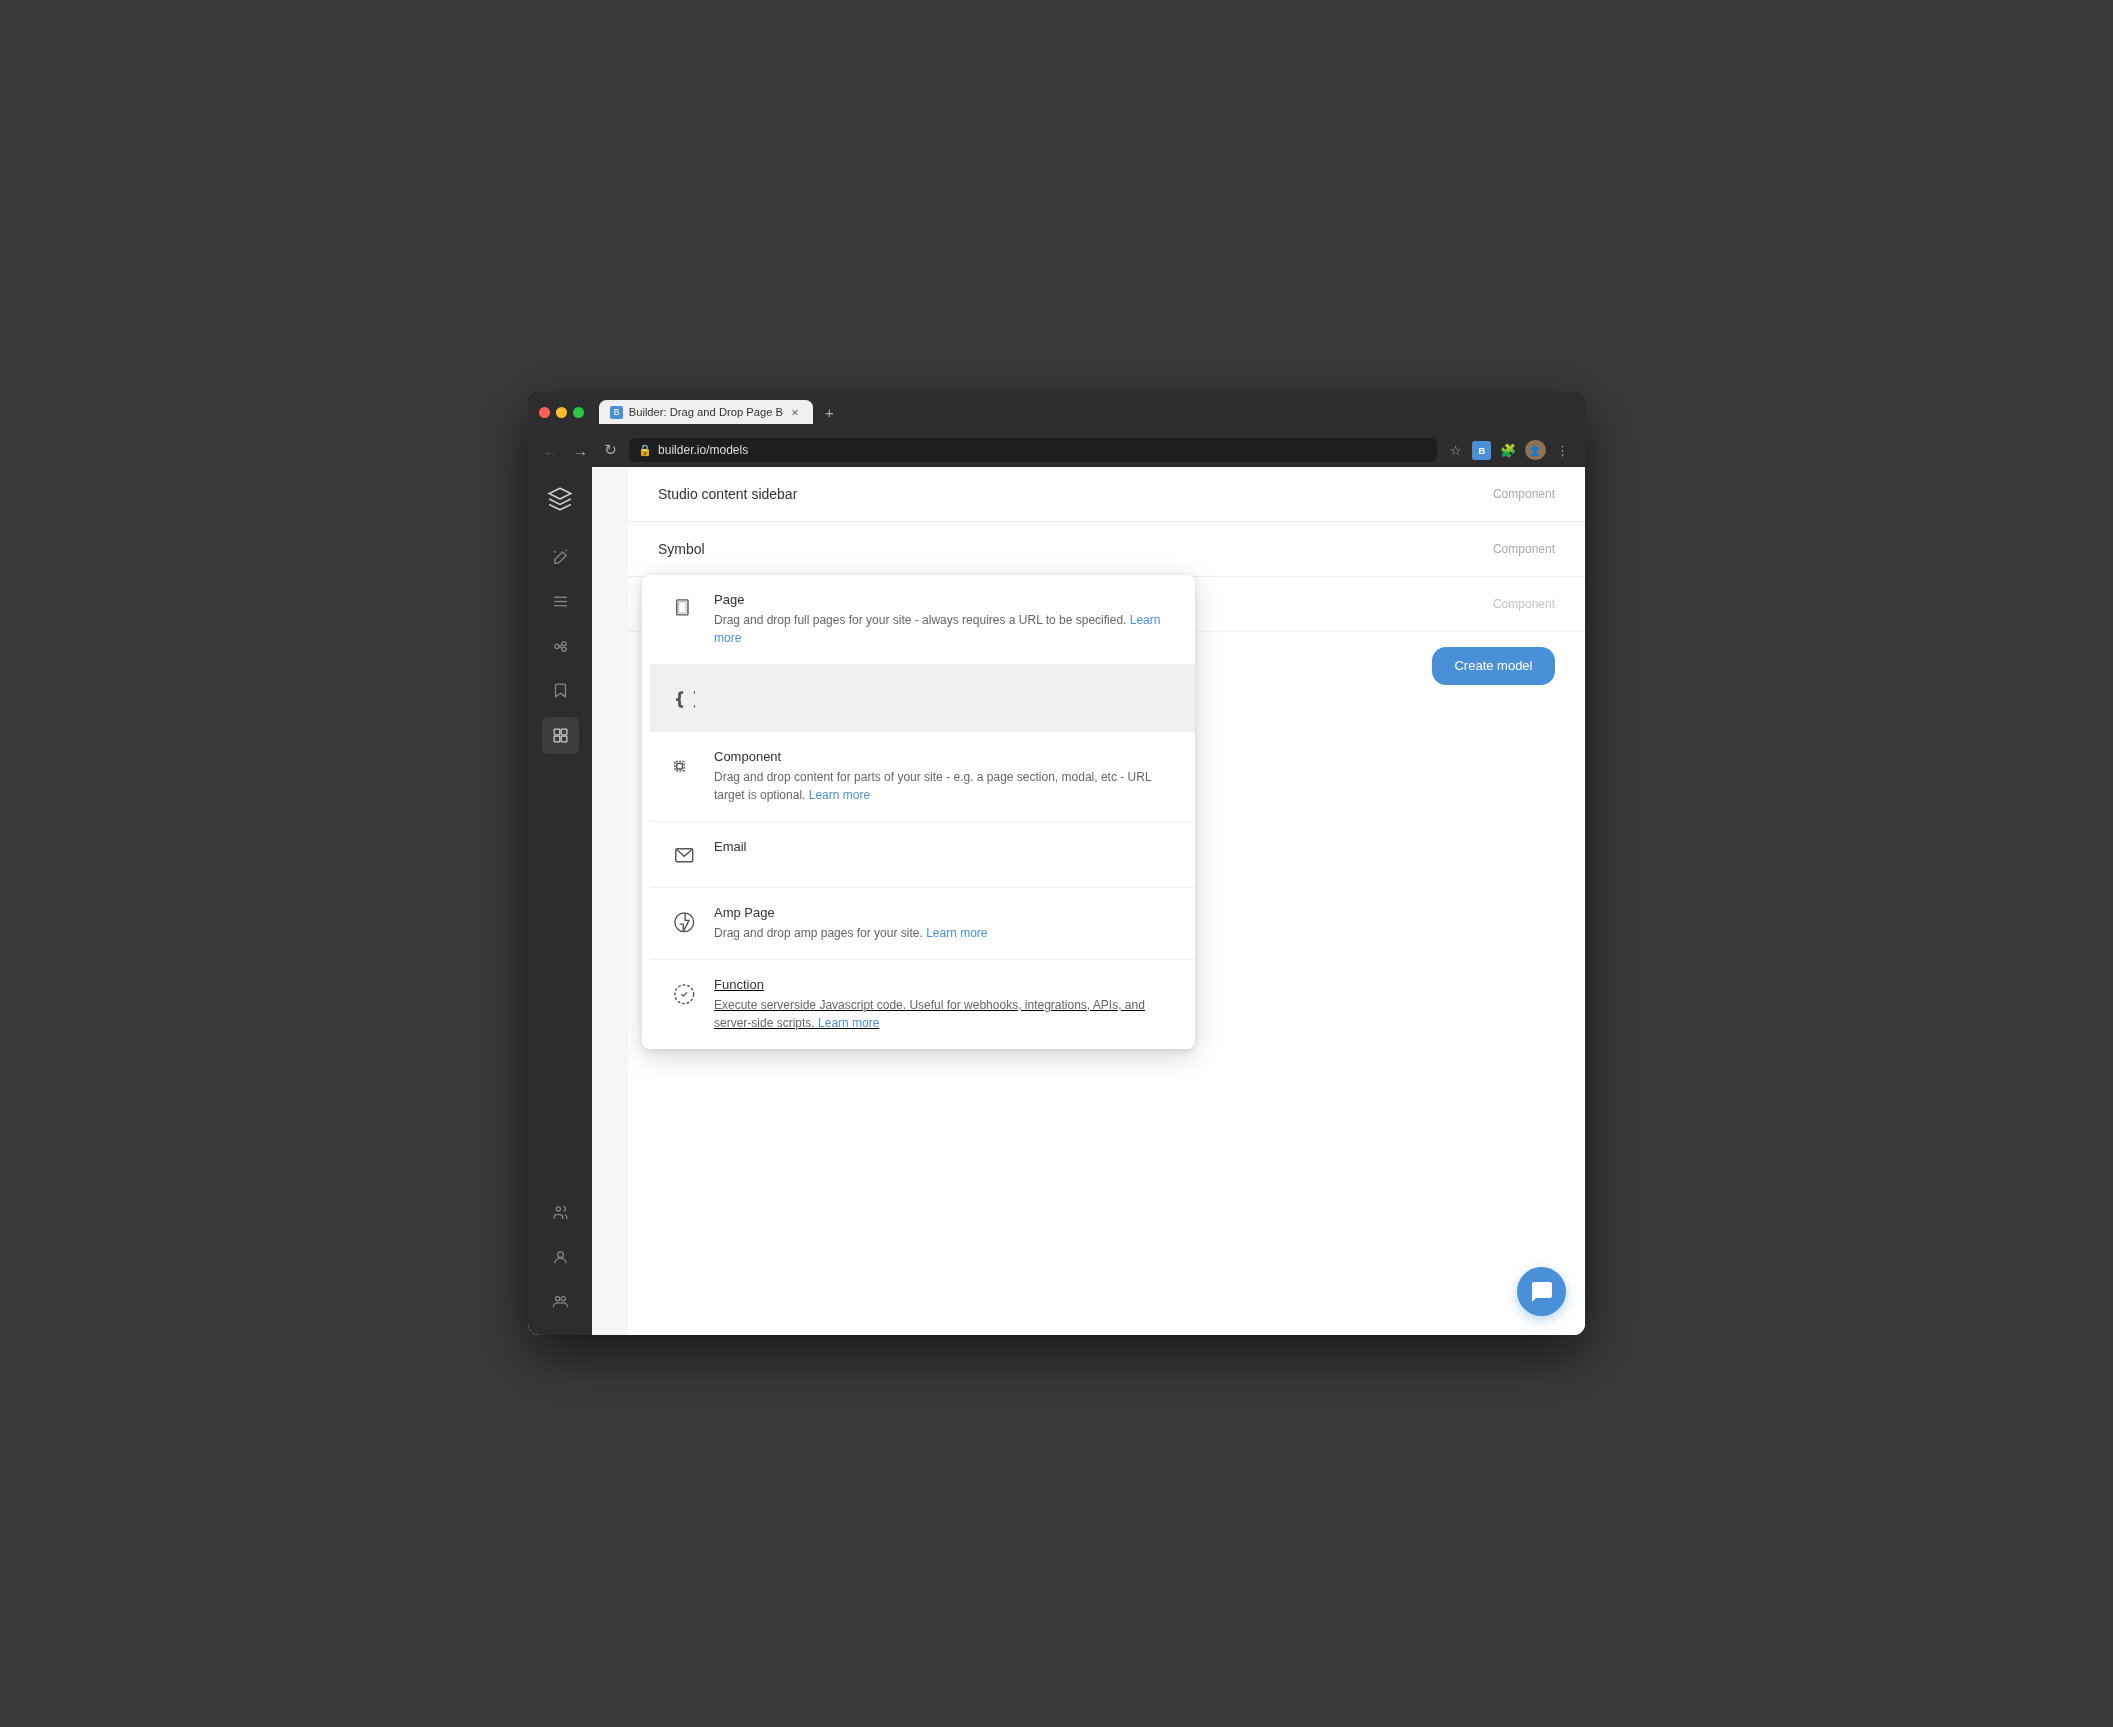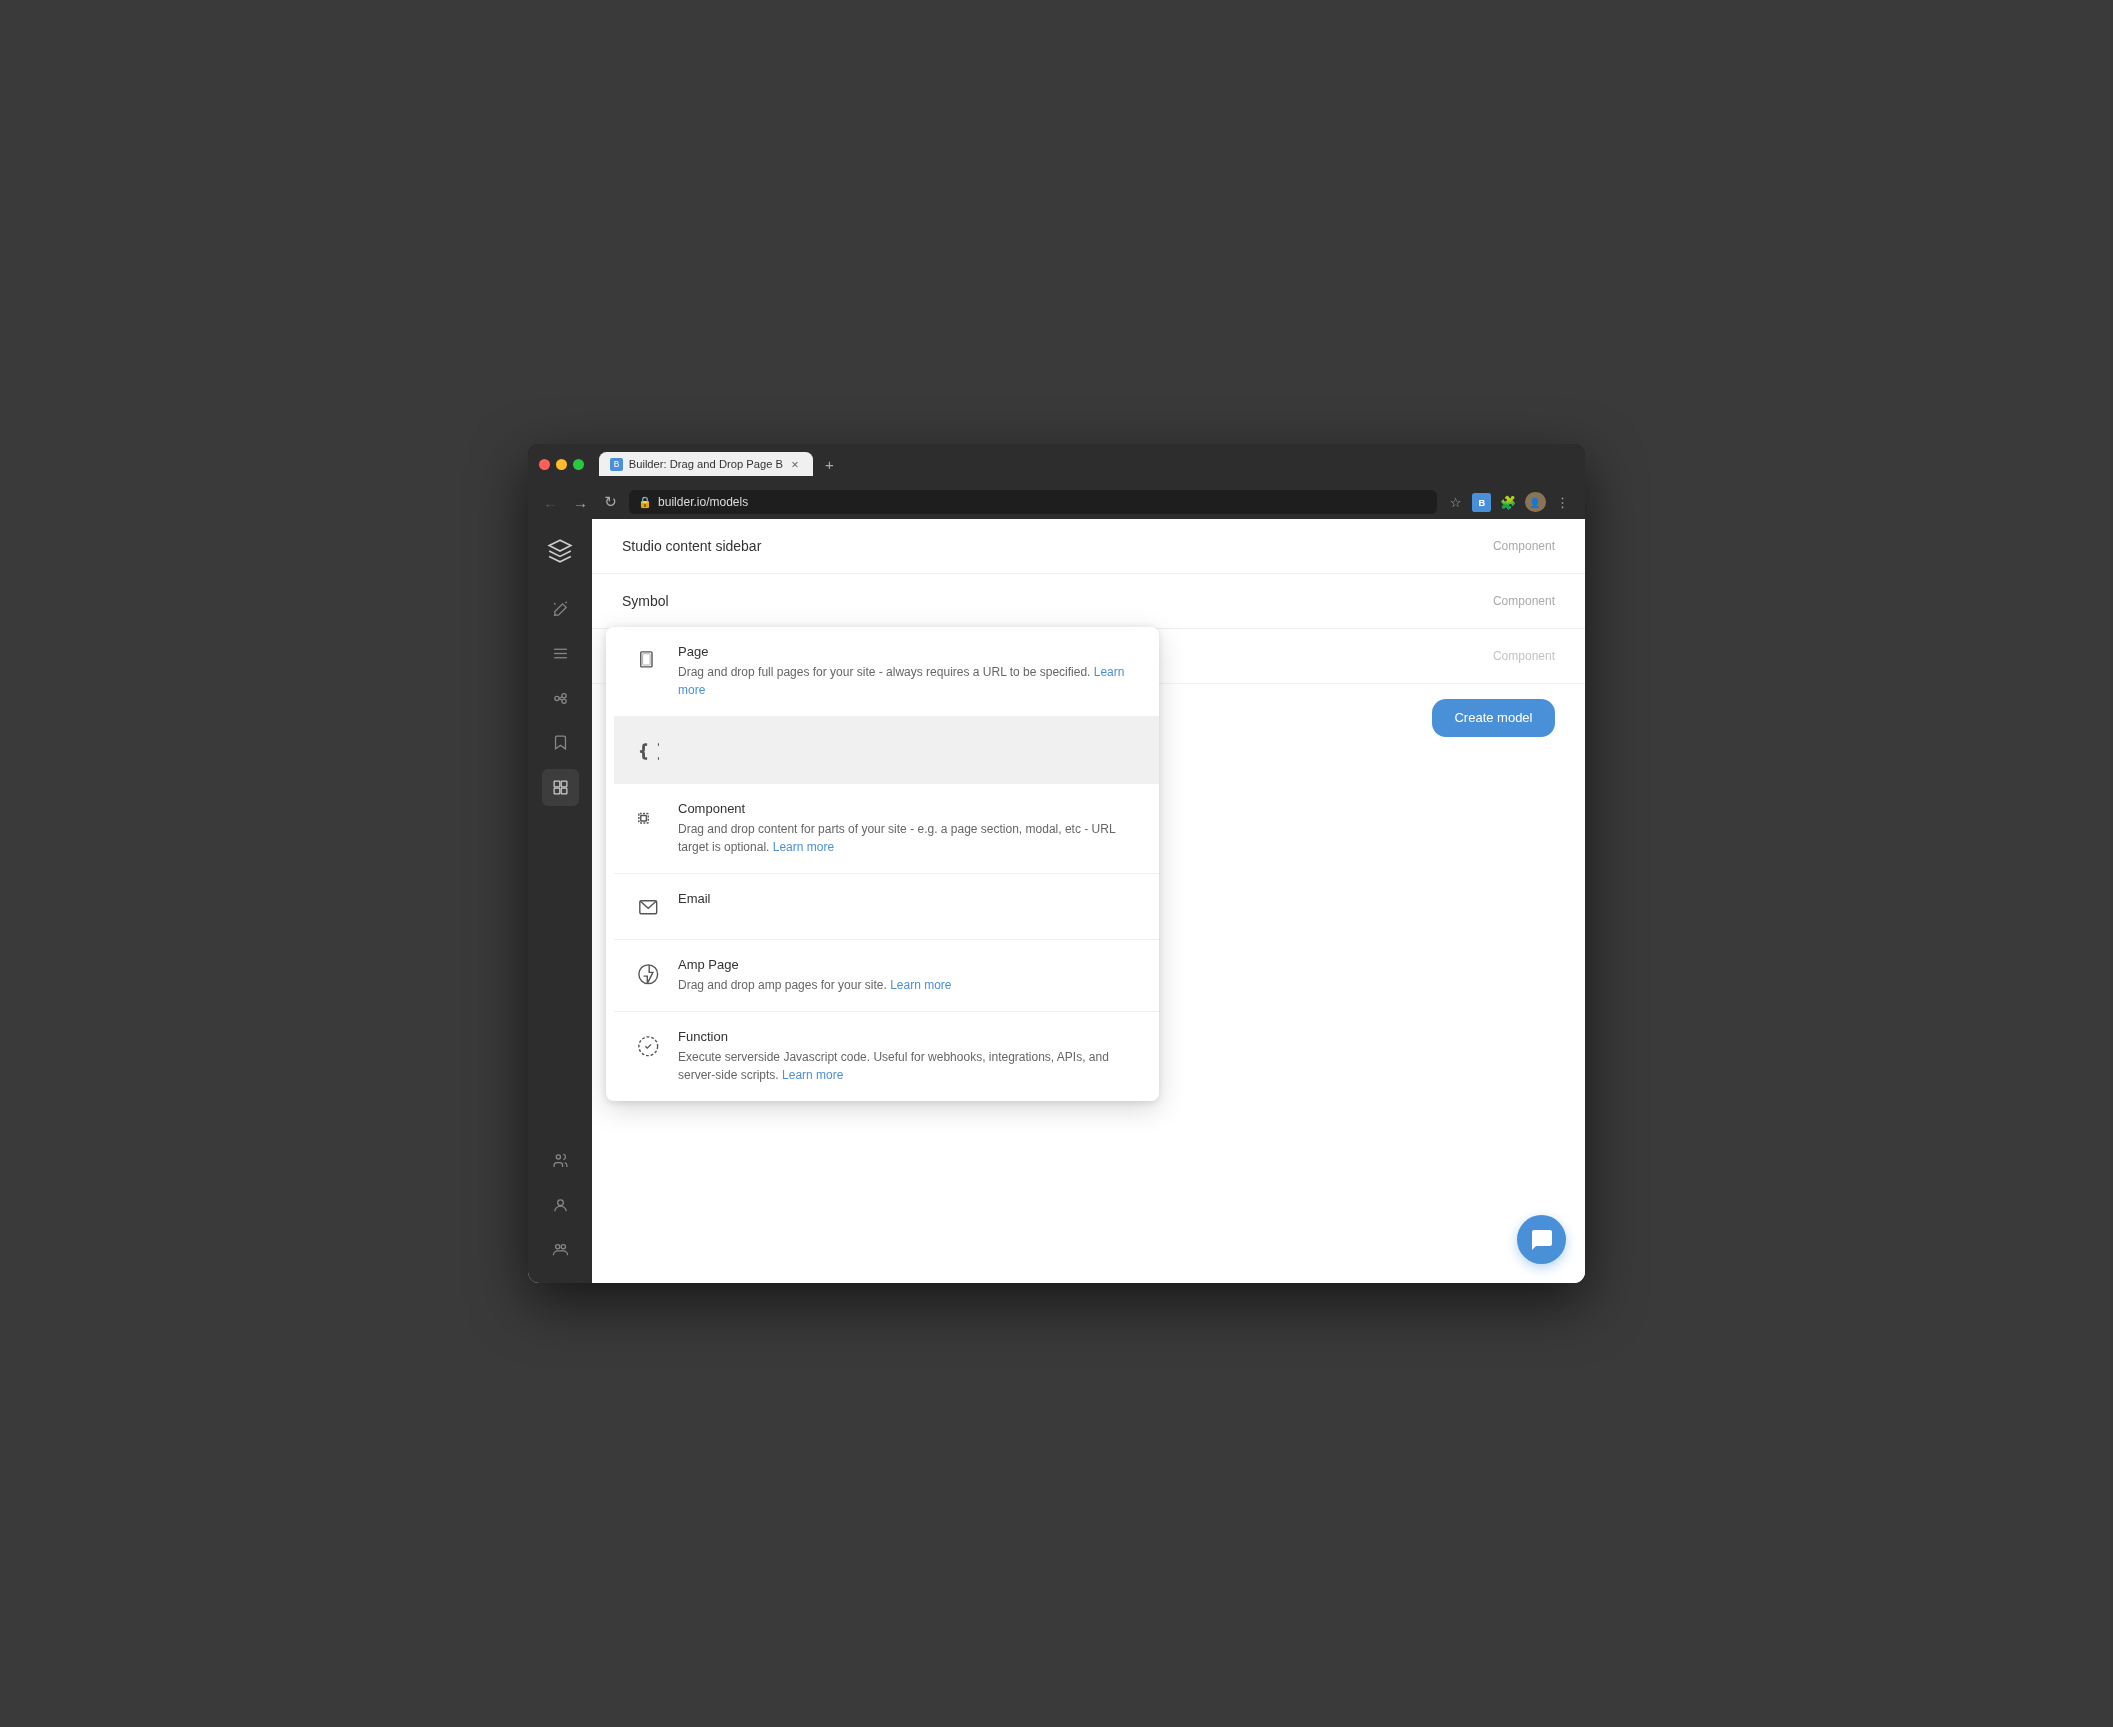--- a/index.html
+++ b/index.html
@@ -170,22 +170,23 @@
       display: flex;
       align-items: center;
       justify-content: center;
       font-size: 9.4px;
       color: white;
     }
 
     
     .main-content {
       display: flex;
-      height: 764px;
+      height: 868px;
       background: #f5f5f5;
+      gap: 36px;
     }
 
     
     .sidebar {
       width: 64px;
       background: #2d2d2d;
       display: flex;
       flex-direction: column;
       align-items: center;
       padding: 15px 0;
@@ -278,21 +279,21 @@
 
     .dropdown-item {
       display: flex;
       padding: 17px 19px;
       gap: 15px;
       cursor: pointer;
       border-bottom: 0.9px solid #f0f0f0;
       transition: background 0.1s;
       margin-left: 8px;
     }
-    .dropdown-item:last-child { border-bottom: none; }
+    .dropdown-item:last-child { border-bottom: none; text-decoration: underline; }
     .dropdown-item.selected { background: #f0f0f0; }
 
     .dropdown-icon {
       width: 30px;
       height: 30px;
       display: flex;
       align-items: center;
       justify-content: center;
       color: #555;
       font-size: 17px;

